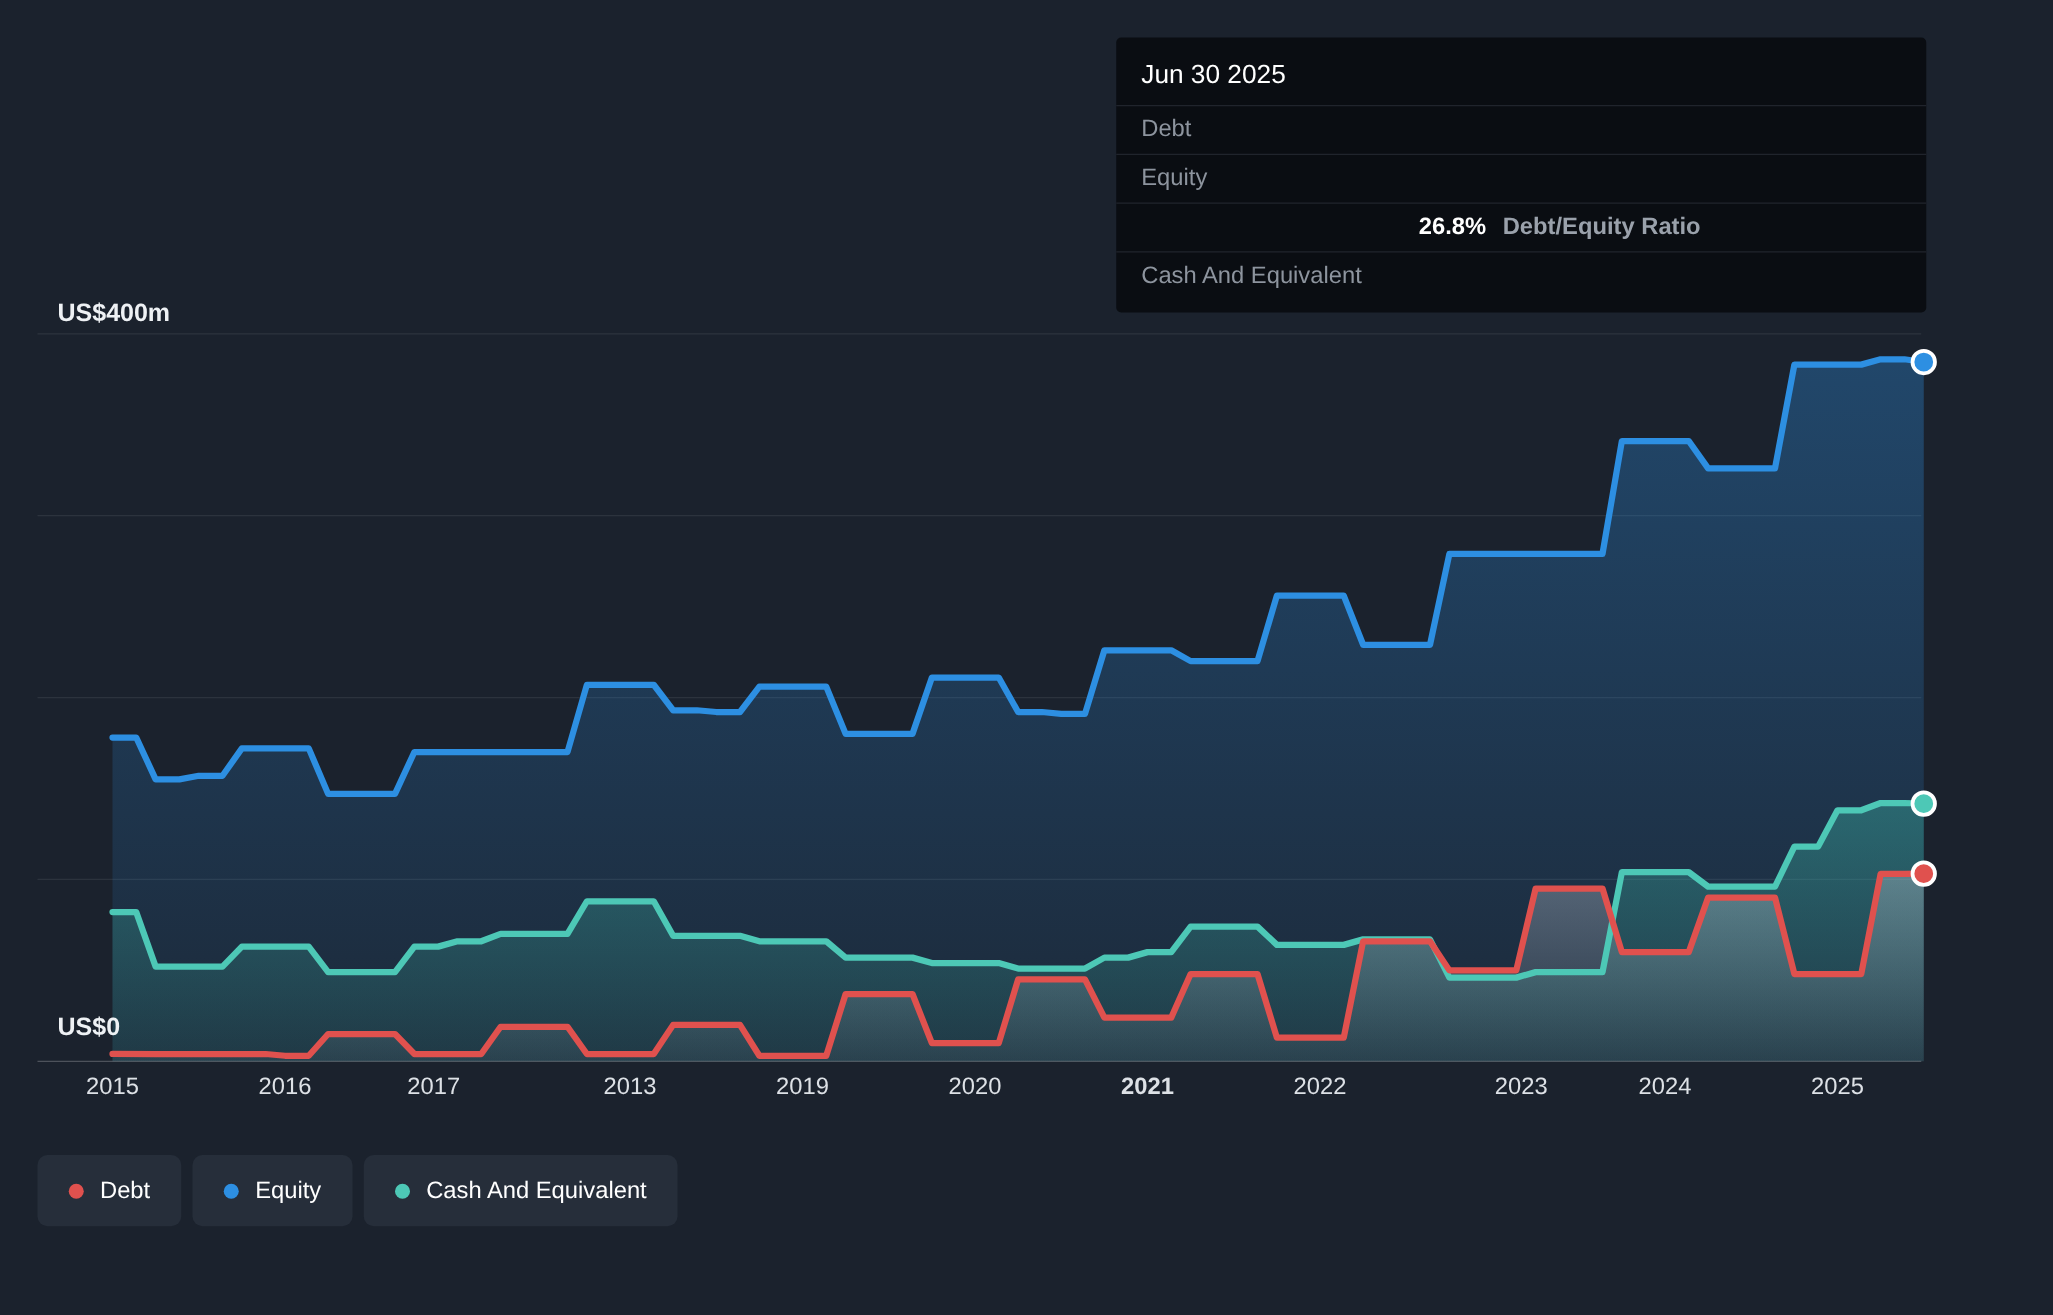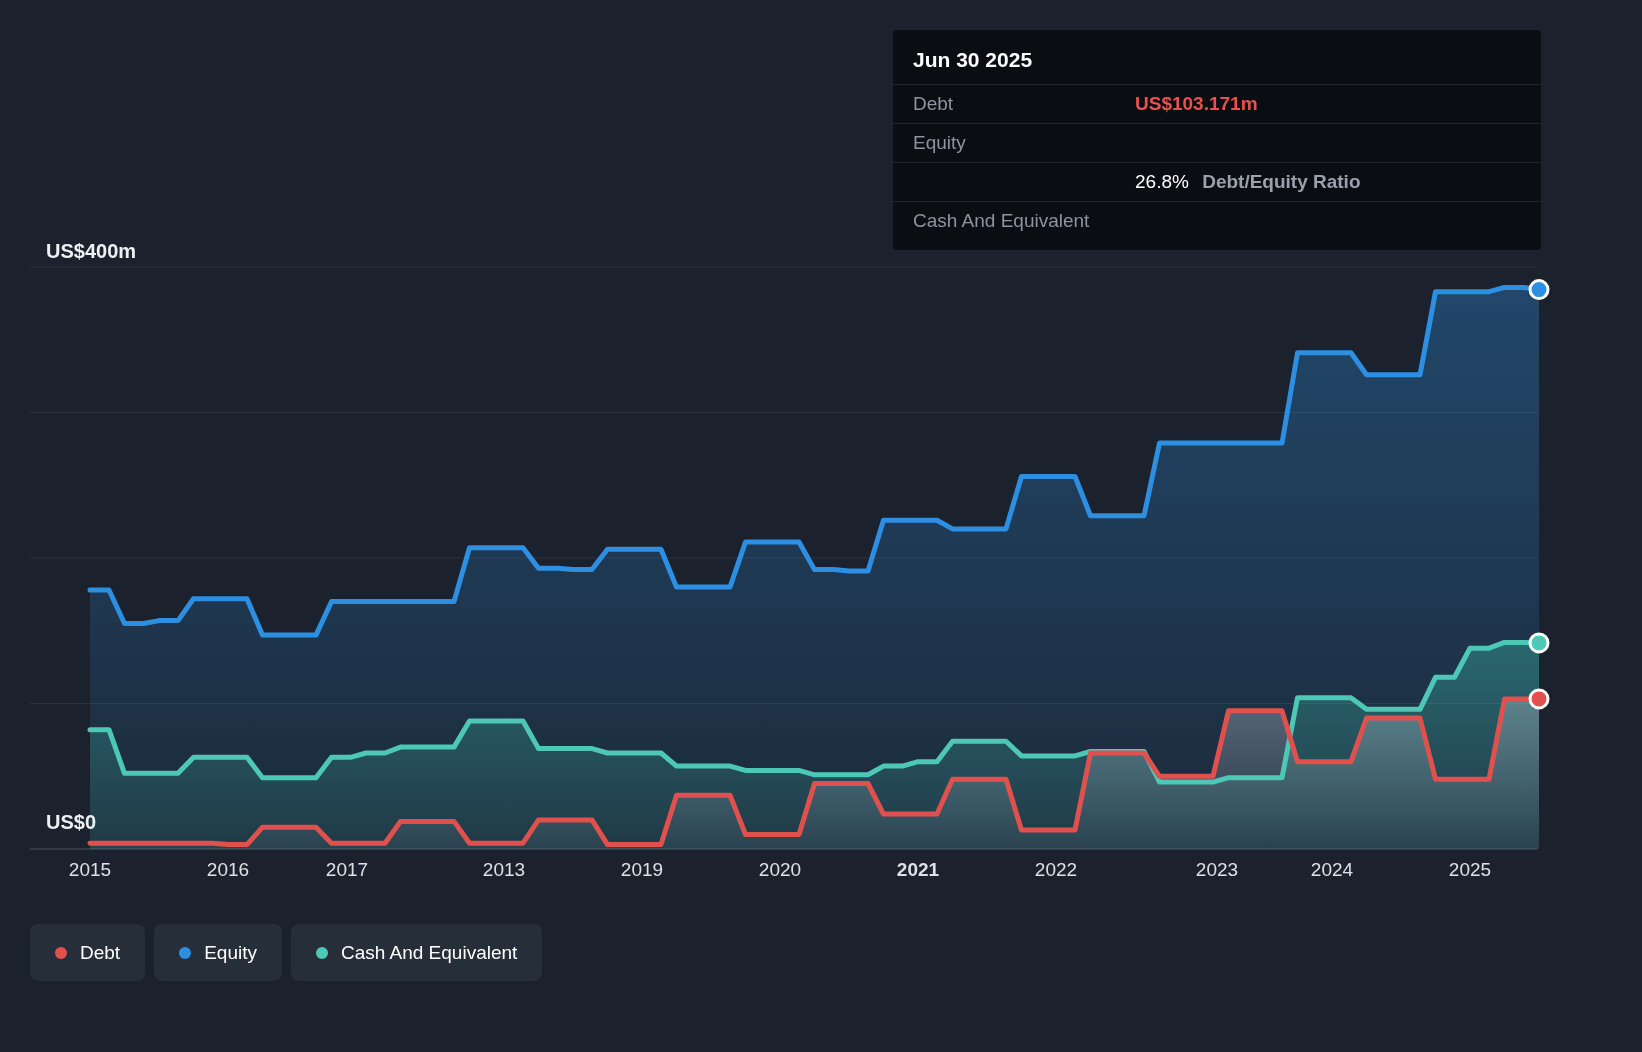--- a/index.html
+++ b/index.html
@@ -31,36 +31,36 @@
   
   .tooltip {
     position: absolute; left: 893px; top: 30px; width: 648px;
     box-sizing: border-box;
     background: #0a0d12;
     border-radius: 4px;
     padding: 6px 0 10px 0;
     z-index: 5;
   }
   .tt-title {
-    font-size: 21px; font-weight: 700; color: #ffffff;
+    font-size: 21px; font-weight: 400; color: #ffffff;
     padding: 12px 20px 12px 20px;
   }
   .tt-row {
     display: grid; grid-template-columns: 222px auto;
     align-items: center;
     padding: 8px 20px;
     border-top: 1px solid #20242c;
     font-size: 19px;
   }
   .tt-label { color: #8d949e; font-weight: 400; }
   .tt-value { font-weight: 700; }
   .val-debt   { color: #e8514c; }
   .val-equity { color: #2d9fe8; }
   .val-cash   { color: #49cbb1; }
-  .ratio-pct  { color: #ffffff; font-weight: 400; }
+  .ratio-pct  { color: #ffffff; font-weight: 700; }
   .ratio-suffix { color: #9aa1ab; font-weight: 700; margin-left: 8px; }
 
   
   #legend {
     position: absolute; left: 30px; top: 924px;
     display: flex; gap: 9px; z-index: 3;
   }
   .legend-pill {
     display: flex; align-items: center; gap: 13px;
     height: 57px; padding: 0 25px;
@@ -118,21 +118,20 @@
     <span class="x-label" style="left: 1056px;">2022</span>
     <span class="x-label" style="left: 1194px; margin-left: 23px;">2023</span>
     <span class="x-label" style="left: 1332px;">2024</span>
     <span class="x-label" style="left: 1470px;">2025</span>
   </div>
 
 <div class="tooltip">
   <div class="tt-title">Jun 30 2025</div>
   <div class="tt-row">
     <span class="tt-label">Debt</span>
-    <span class="tt-value val-debt">US$103.171m</span>
   </div>
   <div class="tt-row">
     <span class="tt-label">Equity</span>
   </div>
   <div class="tt-row">
     <span class="tt-label"></span>
     <span class="tt-value">
       <span class="ratio-pct">26.8%</span>
       <span class="ratio-suffix">Debt/Equity Ratio</span>
     </span>

